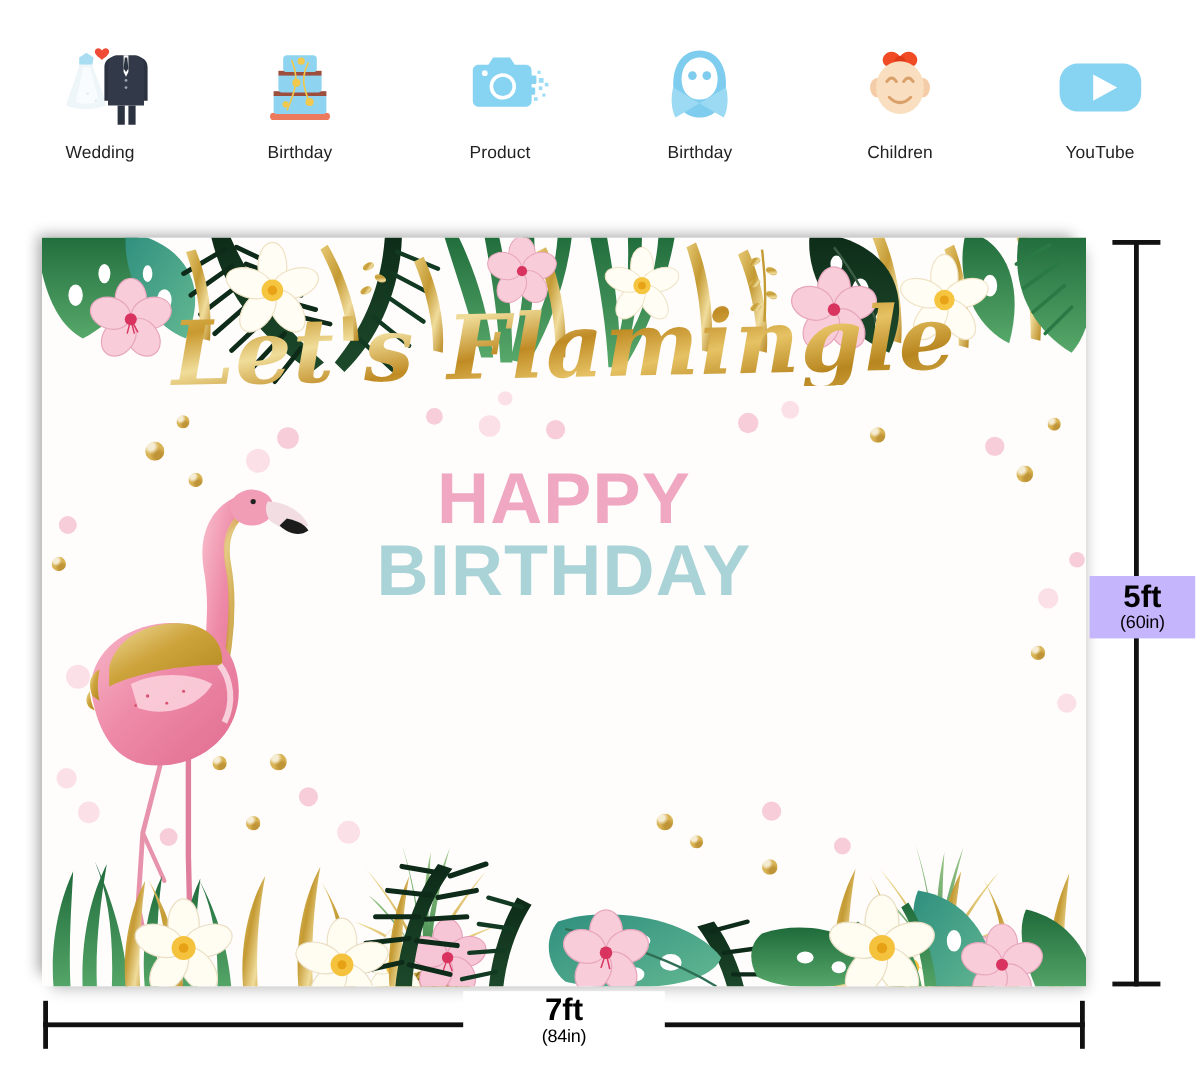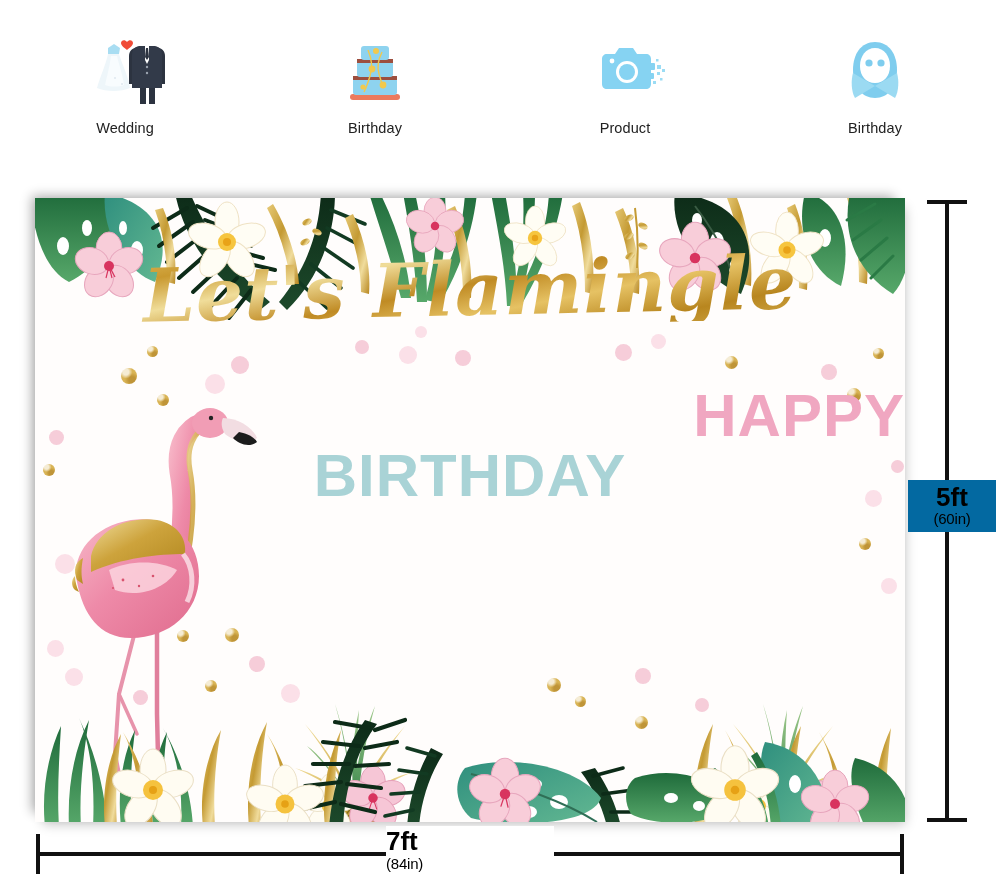--- a/index.html
+++ b/index.html
@@ -29,46 +29,46 @@
   .pink-dot{background:#f6cdd9;}
   .pink-dot-2{background:#fbe0e8;}
 
   
   .script{position:absolute;left:0;right:0;top:54px;text-align:center;
      font-family:"DejaVu Serif",serif;font-style:italic;font-weight:bold;
      font-size:74px;letter-spacing:1px;line-height:1;
      background:linear-gradient(170deg,#e8c971 0%,#c9992f 18%,#f0dd9a 32%,#c08b24 48%,#e6c264 62%,#b8861f 78%,#dfbd60 100%);
      -webkit-background-clip:text;background-clip:text;color:transparent;
      text-shadow:none;transform:rotate(-1.2deg);}
-  .happy{position:absolute;left:0;right:0;top:188px;text-align:right;
+  .happy{position:absolute;left:0;right:0;top:188px;text-align:center;
      font-family:"Liberation Sans",sans-serif;font-weight:bold;font-size:60px;
      letter-spacing:1px;color:#f0a7c1;line-height:1;}
   .bday{position:absolute;left:0;right:0;top:248px;text-align:center;
      font-family:"Liberation Sans",sans-serif;font-weight:bold;font-size:60px;
      letter-spacing:1px;color:#a9d3d6;line-height:1;}
 
   
   .leafband{position:absolute;left:0;width:100%;pointer-events:none;}
   .leafband.top{top:0;height:150px;}
   .leafband.bottom{bottom:0;height:150px;}
 
   
   .dim-v{position:absolute;left:945px;top:200px;width:4px;height:622px;background:#111;}
   .dim-v .cap{position:absolute;left:-18px;width:40px;height:4px;background:#111;}
   .dim-v .cap.t{top:0;}
   .dim-v .cap.b{bottom:0;}
-  .dim-v-label{position:absolute;left:908px;top:480px;width:88px;text-align:center;background:#0369a1;padding:4px 0;}
+  .dim-v-label{position:absolute;left:908px;top:480px;width:88px;text-align:center;background:#c4b5fd;padding:4px 0;}
   .dim-v-label .big{font-family:"Liberation Sans",sans-serif;font-weight:bold;font-size:26px;color:#000;line-height:1.05;}
   .dim-v-label .small{font-family:"Liberation Sans",sans-serif;font-size:15px;color:#000;line-height:1.1;letter-spacing:-.2px;}
 
   .dim-h{position:absolute;left:36px;top:852px;width:868px;height:4px;background:#111;}
   .dim-h .cap{position:absolute;top:-18px;height:40px;width:4px;background:#111;}
   .dim-h .cap.l{left:0;}
   .dim-h .cap.r{right:0;}
-  .dim-h-label{position:absolute;left:386px;top:826px;width:168px;text-align:left;background:#fff;padding:2px 0;}
+  .dim-h-label{position:absolute;left:386px;top:826px;width:168px;text-align:center;background:#fff;padding:2px 0;}
   .dim-h-label .big{font-family:"Liberation Sans",sans-serif;font-weight:bold;font-size:26px;color:#000;line-height:1.05;}
   .dim-h-label .small{font-family:"Liberation Sans",sans-serif;font-size:15px;color:#000;line-height:1.15;letter-spacing:-.2px;}
 </style>
 </head>
 <body>
 
 <div class="page">
 
   <div class="catbar">
 
@@ -148,22 +148,48 @@
           <circle cx="37" cy="37" r="3.6" fill="#7fcdee"></circle>
           <circle cx="49" cy="37" r="3.6" fill="#7fcdee"></circle>
           <path d="M22 45 l21 14 l-21 13 c-2 -8 -2 -19 0 -27z" fill="#ffffff" opacity="0"></path>
           <path d="M21 47 l22 13 l-20 12 c-4 -7 -4 -18 -2 -25z" fill="#9bdaf2"></path>
           <path d="M65 47 l-22 13 l20 12 c4 -7 4 -18 2 -25z" fill="#9bdaf2"></path>
         </svg>
       </span>
       <span class="lbl">Birthday</span>
     </div>
 
-
-
+    <div class="cat">
+      <span class="glyph">
+        <svg viewBox="0 0 86 80" width="86" height="80">
+          <path d="M30 20 c4 -5 10 -3 13 1 c3 -4 9 -6 13 -1 c3 4 1 9 -4 10 l-18 0 c-5 -1 -7 -6 -4 -10z" fill="#f04b25"></path>
+          <circle cx="43" cy="25" r="4.5" fill="#e03a18"></circle>
+          <ellipse cx="24" cy="47" rx="6" ry="8" fill="#f4cda8"></ellipse>
+          <ellipse cx="62" cy="47" rx="6" ry="8" fill="#f4cda8"></ellipse>
+          <ellipse cx="26" cy="47" rx="3" ry="4.5" fill="#e8b98e"></ellipse>
+          <ellipse cx="60" cy="47" rx="3" ry="4.5" fill="#e8b98e"></ellipse>
+          <ellipse cx="43" cy="47" rx="20" ry="22" fill="#fadec0"></ellipse>
+          <path d="M32 42 q4 -6 8 0" stroke="#d9a06a" stroke-width="2.4" fill="none" stroke-linecap="round"></path>
+          <path d="M46 42 q4 -6 8 0" stroke="#d9a06a" stroke-width="2.4" fill="none" stroke-linecap="round"></path>
+          <path d="M34 55 q9 9 18 0" stroke="#d9a06a" stroke-width="2.4" fill="none" stroke-linecap="round"></path>
+        </svg>
+      </span>
+      <span class="lbl">Children</span>
+    </div>
+
+
+    <div class="cat">
+      <span class="glyph">
+        <svg viewBox="0 0 86 80" width="86" height="80">
+          <rect x="9" y="27" width="68" height="40" rx="15" fill="#86d3f2"></rect>
+          <path d="M37 36 l20 11 l-20 11z" fill="#ffffff"></path>
+        </svg>
+      </span>
+      <span class="lbl">YouTube</span>
+    </div>
 
 
   </div>
 
   <div class="backdrop-wrap">
     <div class="backdrop">
 
       <svg class="leafband top" viewBox="0 0 870 150" preserveAspectRatio="none">
         <defs>
           <linearGradient id="gg" x1="0" y1="0" x2="1" y2="1">

